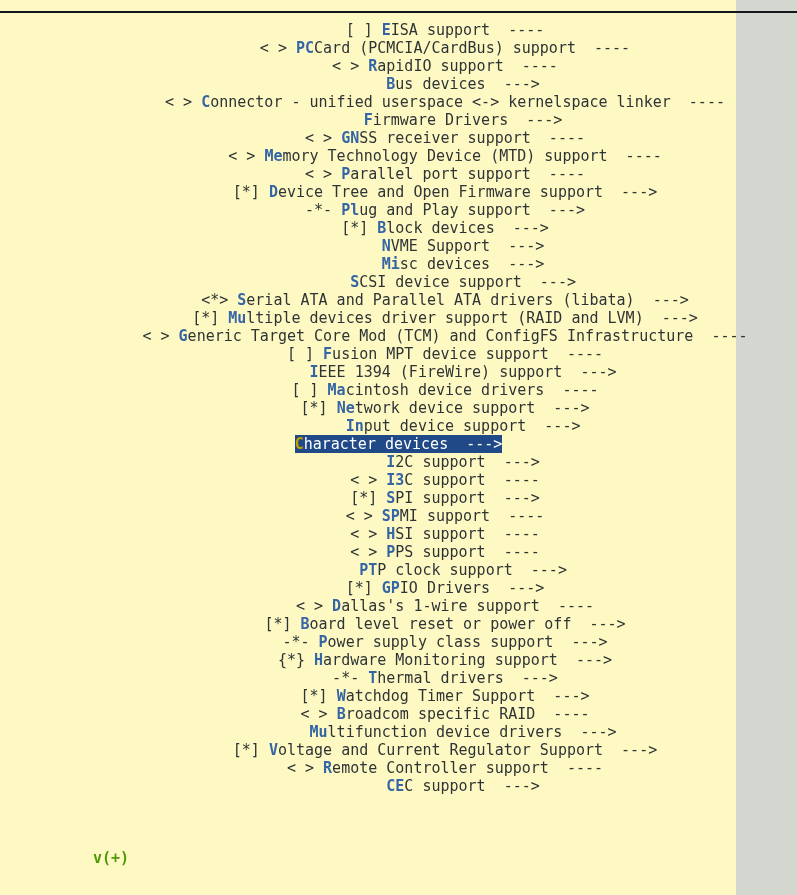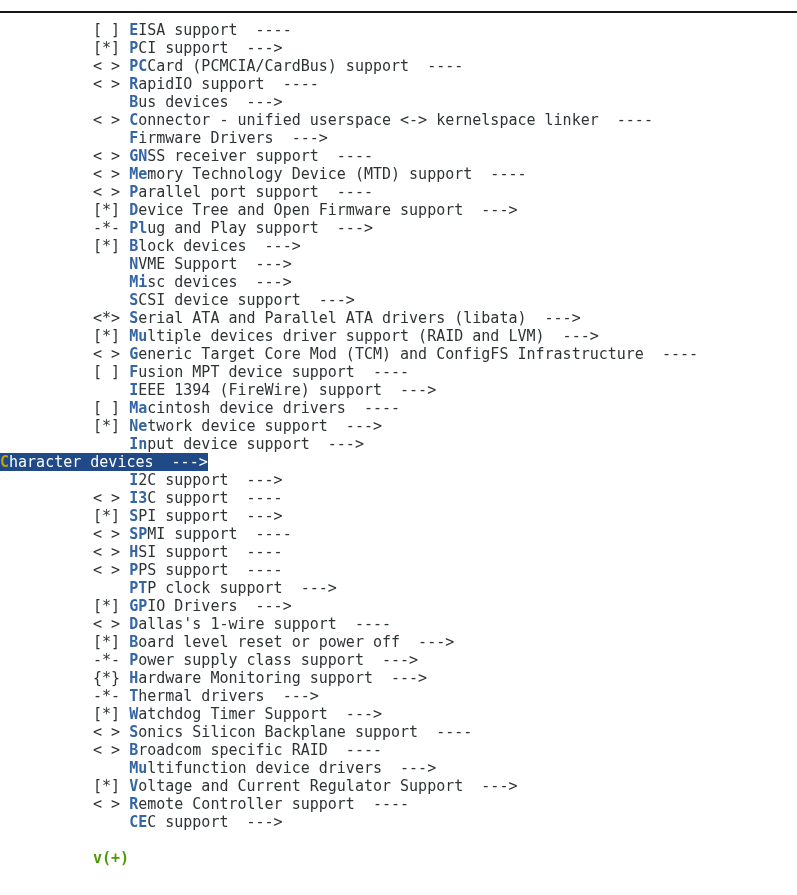--- a/index.html
+++ b/index.html
@@ -12,23 +12,24 @@
     height: 895px;
     background: #d3d7cf;
     font-family: "DejaVu Sans Mono", "Liberation Mono", monospace;
     font-size: 15px;
     line-height: 18px;
     color: #2e3436;
     overflow: hidden;
   }
   #screen {
     position: relative;
-    width: 797px;
+    width: 736px;
     height: 895px;
-    background: #ffffff;
+    background: #fef9c3;
+    text-align: center;
   }
   .top-rule {
     position: absolute;
     left: 0;
     top: 11px;
     width: 797px;
     height: 2px;
     background: #14171a;
   }
   .menu-list {
@@ -91,21 +92,20 @@
 </style>
 </head>
 <body>
 
 <div id="screen">
 
   <div class="top-rule"></div>
 
   <div class="menu-list" id="menu-list">
       <div class="menu-row"><span class="prefix">[ ] </span><span class="hot">E</span><span class="rest">ISA support</span><span class="arrow">  ----</span></div>
-      <div class="menu-row"><span class="prefix">[*] </span><span class="hot">P</span><span class="rest">CI support</span><span class="arrow">  ---&gt;</span></div>
       <div class="menu-row"><span class="prefix">&lt; &gt; </span><span class="hot">PC</span><span class="rest">Card (PCMCIA/CardBus) support</span><span class="arrow">  ----</span></div>
       <div class="menu-row"><span class="prefix">&lt; &gt; </span><span class="hot">R</span><span class="rest">apidIO support</span><span class="arrow">  ----</span></div>
       <div class="menu-row"><span class="prefix">    </span><span class="hot">B</span><span class="rest">us devices</span><span class="arrow">  ---&gt;</span></div>
       <div class="menu-row"><span class="prefix">&lt; &gt; </span><span class="hot">C</span><span class="rest">onnector - unified userspace &lt;-&gt; kernelspace linker</span><span class="arrow">  ----</span></div>
       <div class="menu-row"><span class="prefix">    </span><span class="hot">F</span><span class="rest">irmware Drivers</span><span class="arrow">  ---&gt;</span></div>
       <div class="menu-row"><span class="prefix">&lt; &gt; </span><span class="hot">GN</span><span class="rest">SS receiver support</span><span class="arrow">  ----</span></div>
       <div class="menu-row"><span class="prefix">&lt; &gt; </span><span class="hot">Me</span><span class="rest">mory Technology Device (MTD) support</span><span class="arrow">  ----</span></div>
       <div class="menu-row"><span class="prefix">&lt; &gt; </span><span class="hot">P</span><span class="rest">arallel port support</span><span class="arrow">  ----</span></div>
       <div class="menu-row"><span class="prefix">[*] </span><span class="hot">D</span><span class="rest">evice Tree and Open Firmware support</span><span class="arrow">  ---&gt;</span></div>
       <div class="menu-row"><span class="prefix">-*- </span><span class="hot">Pl</span><span class="rest">ug and Play support</span><span class="arrow">  ---&gt;</span></div>
@@ -129,21 +129,20 @@
       <div class="menu-row"><span class="prefix">&lt; &gt; </span><span class="hot">H</span><span class="rest">SI support</span><span class="arrow">  ----</span></div>
       <div class="menu-row"><span class="prefix">&lt; &gt; </span><span class="hot">P</span><span class="rest">PS support</span><span class="arrow">  ----</span></div>
       <div class="menu-row"><span class="prefix">    </span><span class="hot">PT</span><span class="rest">P clock support</span><span class="arrow">  ---&gt;</span></div>
       <div class="menu-row"><span class="prefix">[*] </span><span class="hot">GP</span><span class="rest">IO Drivers</span><span class="arrow">  ---&gt;</span></div>
       <div class="menu-row"><span class="prefix">&lt; &gt; </span><span class="hot">D</span><span class="rest">allas's 1-wire support</span><span class="arrow">  ----</span></div>
       <div class="menu-row"><span class="prefix">[*] </span><span class="hot">B</span><span class="rest">oard level reset or power off</span><span class="arrow">  ---&gt;</span></div>
       <div class="menu-row"><span class="prefix">-*- </span><span class="hot">P</span><span class="rest">ower supply class support</span><span class="arrow">  ---&gt;</span></div>
       <div class="menu-row"><span class="prefix">{*} </span><span class="hot">H</span><span class="rest">ardware Monitoring support</span><span class="arrow">  ---&gt;</span></div>
       <div class="menu-row"><span class="prefix">-*- </span><span class="hot">T</span><span class="rest">hermal drivers</span><span class="arrow">  ---&gt;</span></div>
       <div class="menu-row"><span class="prefix">[*] </span><span class="hot">W</span><span class="rest">atchdog Timer Support</span><span class="arrow">  ---&gt;</span></div>
-      <div class="menu-row"><span class="prefix">&lt; &gt; </span><span class="hot">S</span><span class="rest">onics Silicon Backplane support</span><span class="arrow">  ----</span></div>
       <div class="menu-row"><span class="prefix">&lt; &gt; </span><span class="hot">B</span><span class="rest">roadcom specific RAID</span><span class="arrow">  ----</span></div>
       <div class="menu-row"><span class="prefix">    </span><span class="hot">Mu</span><span class="rest">ltifunction device drivers</span><span class="arrow">  ---&gt;</span></div>
       <div class="menu-row"><span class="prefix">[*] </span><span class="hot">V</span><span class="rest">oltage and Current Regulator Support</span><span class="arrow">  ---&gt;</span></div>
       <div class="menu-row"><span class="prefix">&lt; &gt; </span><span class="hot">R</span><span class="rest">emote Controller support</span><span class="arrow">  ----</span></div>
       <div class="menu-row"><span class="prefix">    </span><span class="hot">CE</span><span class="rest">C support</span><span class="arrow">  ---&gt;</span></div>
     </div>
 
   <div class="scroll-indicator">v(+)</div>
 
 </div>

